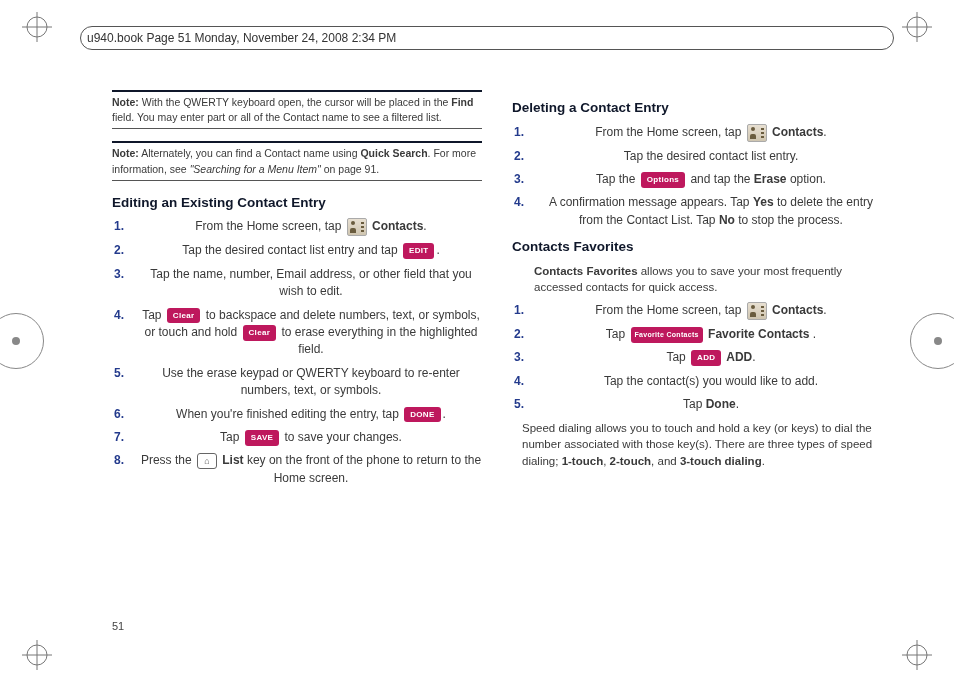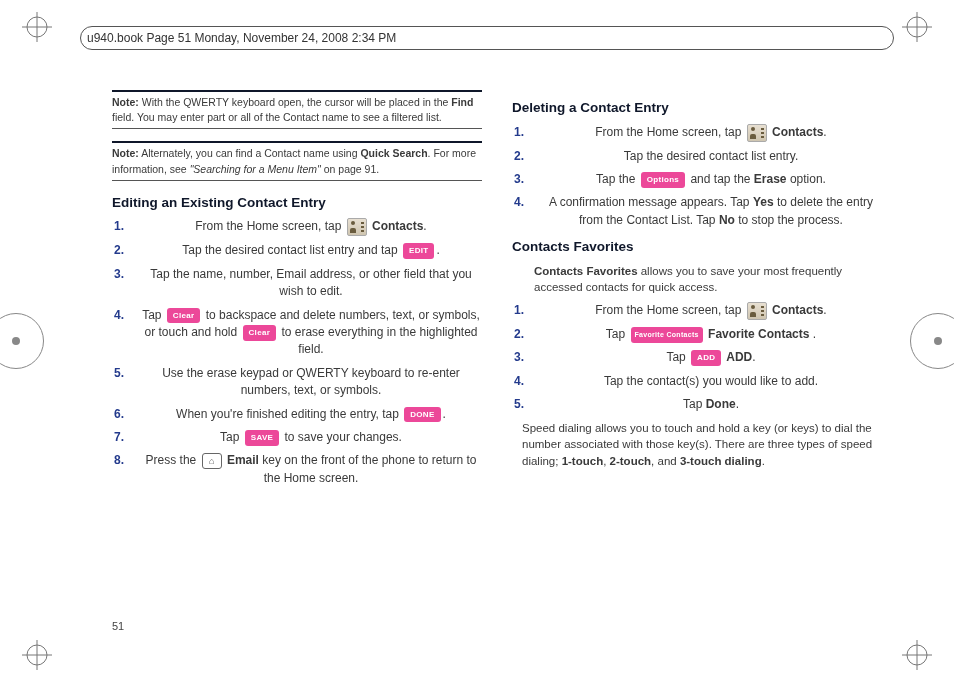--- a/index.html
+++ b/index.html
@@ -110,21 +110,21 @@
     position: relative;
     margin: 0 2px;
   }
   .icon-contacts::before{content:"";position:absolute;left:3px;top:2px;width:4px;height:4px;background:#6a5c3e;border-radius:50%;}
   .icon-contacts::after{content:"";position:absolute;left:2px;bottom:2px;width:6px;height:5px;background:#6a5c3e;border-radius:2px 2px 0 0;}
   .icon-contacts .dots{position:absolute;right:2px;top:3px;width:3px;height:10px;display:flex;flex-direction:column;justify-content:space-between;}
   .icon-contacts .dots span{width:3px;height:2px;background:#6a5c3e;}
 
   .pill {
     display:inline-block;
-    background:#ec4899;
+    background:#be185d;
     color:#fff;
     font-size:8px;
     font-weight:bold;
     padding:2px 6px;
     border-radius:3px;
     vertical-align:middle;
     margin:0 2px;
     letter-spacing:0.3px;
   }
   .pill-wide { font-size:7px; padding:3px 4px; }
@@ -203,21 +203,21 @@
         <span>Tap </span><span class="pill">Clear</span><span> to backspace and delete numbers, text, or symbols, or touch and hold </span><span class="pill">Clear</span><span> to erase everything in the highlighted field.</span>
       </li>
       <li>Use the erase keypad or QWERTY keyboard to re-enter numbers, text, or symbols.</li>
       <li>
         <span>When you're finished editing the entry, tap </span><span class="pill">DONE</span><span>.</span>
       </li>
       <li>
         <span>Tap </span><span class="pill">SAVE</span><span> to save your changes.</span>
       </li>
       <li>
-        <span>Press the </span><span class="home-key">⌂</span><span class="bold"> Email</span><span> key on the front of the phone to return to the Home screen.</span>
+        <span>Press the </span><span class="home-key">⌂</span><span class="bold"> List</span><span> key on the front of the phone to return to the Home screen.</span>
       </li>
     </ol>
   </div>
 
   <div class="col">
 
     <h3 class="section">Deleting a Contact Entry</h3>
     <ol class="steps">
       <li>
         <span>From the Home screen, tap </span><span class="icon-contacts">

